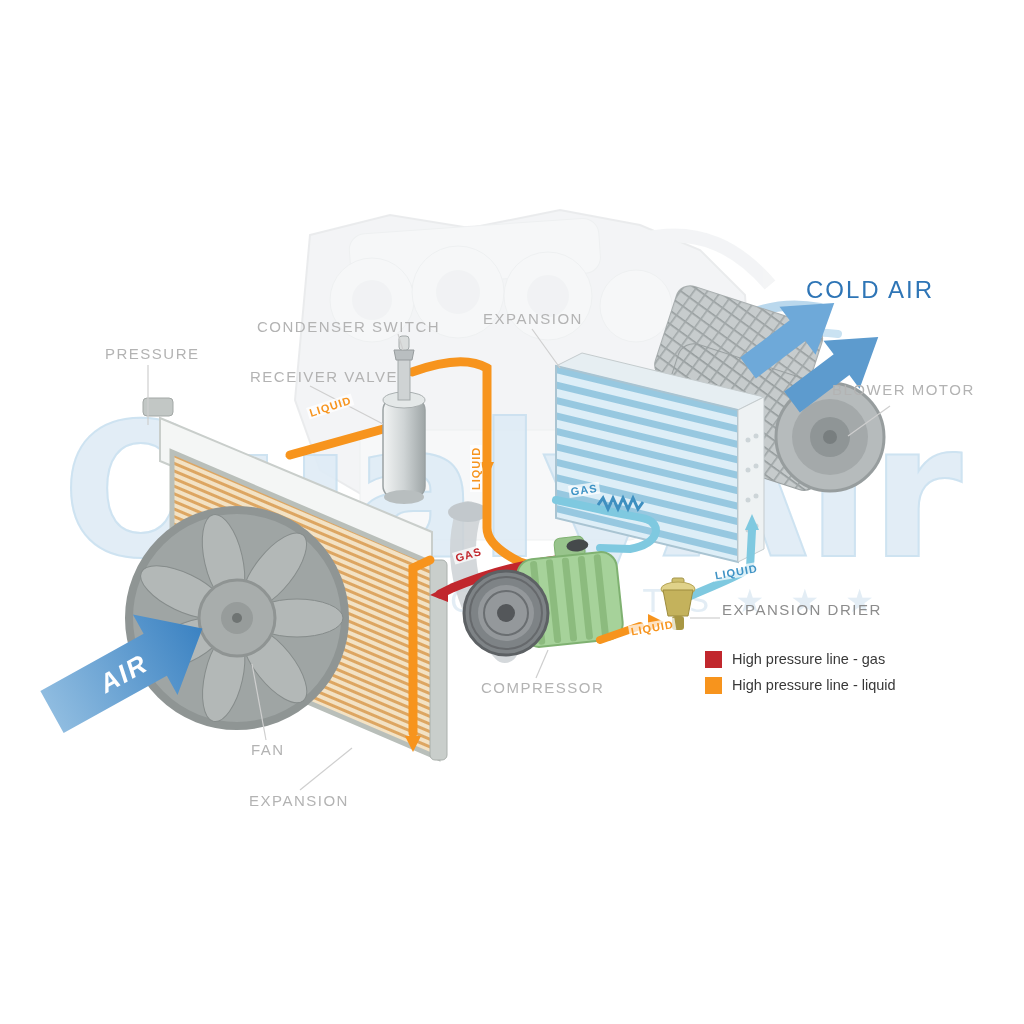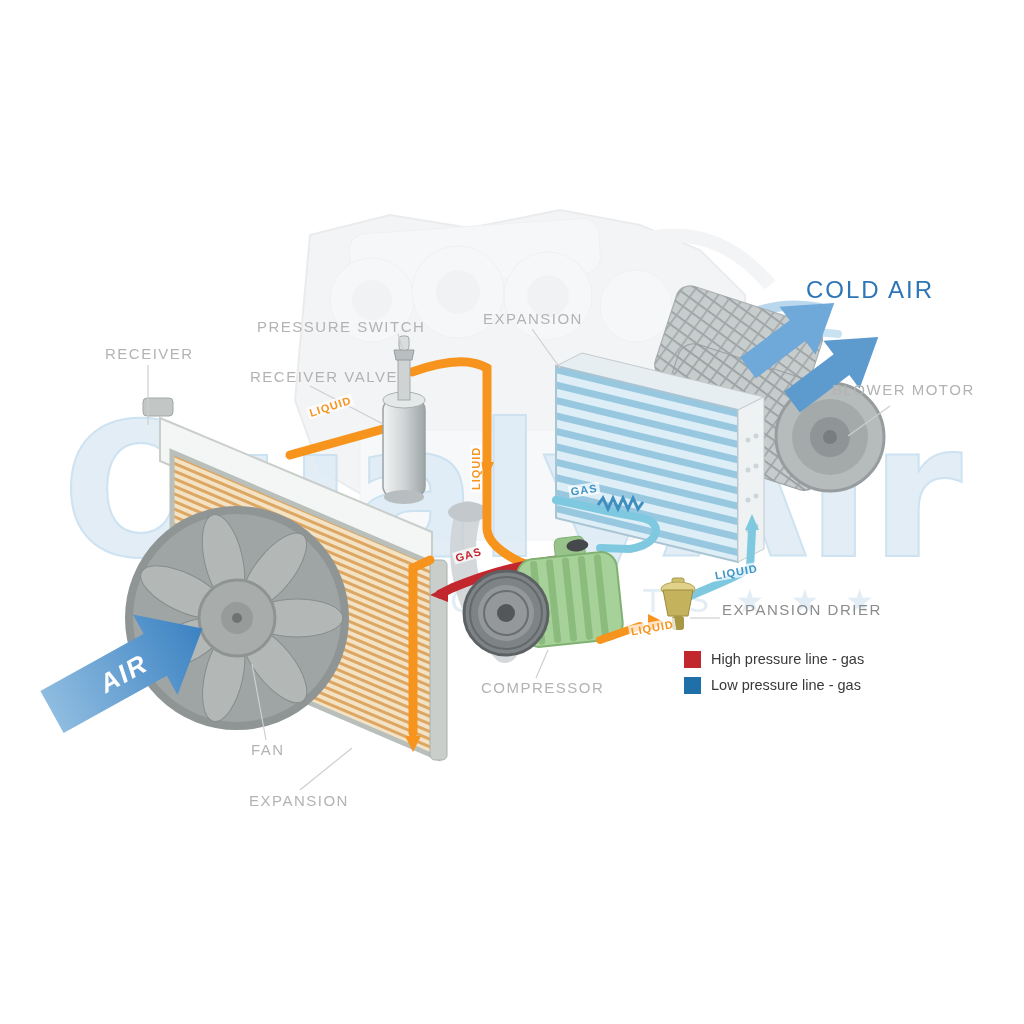--- a/index.html
+++ b/index.html
@@ -5,21 +5,21 @@
   html,body{margin:0;padding:0;background:#ffffff;}
   #stage{position:relative;width:1024px;height:1024px;background:#ffffff;overflow:hidden;
          font-family:"Liberation Sans",sans-serif;}
   svg{position:absolute;left:0;top:0;}
   .lbl{position:absolute;font-size:15px;color:#b3b3b3;letter-spacing:1.5px;white-space:nowrap;}
   .lbl-dark{color:#8c8c8c;}
   .coldair{position:absolute;font-size:24px;font-weight:normal;color:#2e75b6;letter-spacing:2px;white-space:nowrap;}
   .plbl{position:absolute;font-size:11px;font-weight:bold;letter-spacing:1px;white-space:nowrap;
         background:rgba(255,255,255,.72);padding:0 2px;transform-origin:left top;}
   .orange{color:#f7941d}.red{color:#c1272d}.blue{color:#3f93c5}
-  .legend{position:absolute;left:684px;top:646px;}
+  .legend{position:absolute;left:705px;top:646px;}
   .legend-row{display:flex;align-items:center;height:26px;}
   .swatch{width:17px;height:17px;margin-right:10px;flex:0 0 aupx;display:inline-block;}
   .legend-label{font-size:14.5px;color:#383838;white-space:nowrap;}
 </style>
 </head>
 <body>
 
 <div id="stage">
 
 <svg width="1024" height="1024" viewBox="0 0 1024 1024">
@@ -216,22 +216,22 @@
     <line x1="310" y1="386" x2="383" y2="424"></line>
     <line x1="532" y1="329" x2="560" y2="368"></line>
     <line x1="890" y1="406" x2="848" y2="436"></line>
     <line x1="536" y1="678" x2="548" y2="650"></line>
     <line x1="266" y1="740" x2="252" y2="664"></line>
     <line x1="300" y1="790" x2="352" y2="748"></line>
     <line x1="690" y1="618" x2="720" y2="618"></line>
   </g>
 </svg>
 
-<div class="lbl" style="left:105px;top:345px">RECEIVER</div>
-<div class="lbl" style="left:257px;top:318px">PRESSURE SWITCH</div>
+<div class="lbl" style="left:105px;top:345px">PRESSURE</div>
+<div class="lbl" style="left:257px;top:318px">CONDENSER SWITCH</div>
 <div class="lbl" style="left:250px;top:368px">RECEIVER VALVE</div>
 <div class="lbl" style="left:483px;top:310px">EXPANSION</div>
 <div class="coldair" style="left:806px;top:276px">COLD AIR</div>
 <div class="lbl" style="left:832px;top:381px">BLOWER MOTOR</div>
 <div class="lbl lbl-dark" style="left:722px;top:601px">EXPANSION DRIER</div>
 <div class="lbl" style="left:481px;top:679px">COMPRESSOR</div>
 <div class="lbl" style="left:251px;top:741px">FAN</div>
 <div class="lbl" style="left:249px;top:792px">EXPANSION</div>
 
 <div class="plbl orange" style="left:306px;top:408px;transform:rotate(-18deg)">LIQUID</div>
@@ -240,18 +240,18 @@
 <div class="plbl blue" style="left:568px;top:486px;transform:rotate(-8deg)">GAS</div>
 <div class="plbl orange" style="left:628px;top:626px;transform:rotate(-10deg)">LIQUID</div>
 <div class="plbl blue" style="left:712px;top:570px;transform:rotate(-10deg)">LIQUID</div>
 
 <div class="legend">
   <div class="legend-row">
     <span class="swatch" style="background: rgb(193, 39, 45);"></span>
     <span class="legend-label">High pressure line - gas</span>
   </div>
   <div class="legend-row">
-    <span class="swatch" style="background: rgb(31, 111, 168);"></span>
-    <span class="legend-label">Low pressure line -  gas</span>
+    <span class="swatch" style="background: rgb(247, 148, 29);"></span>
+    <span class="legend-label">High pressure line - liquid</span>
   </div>
 </div>
 
 </div>
 
 </body></html>

